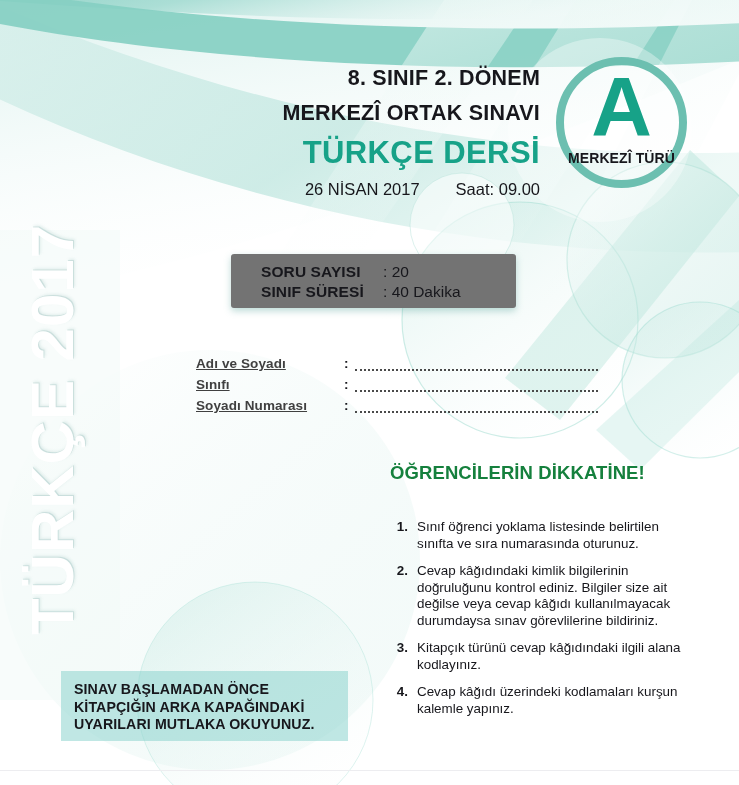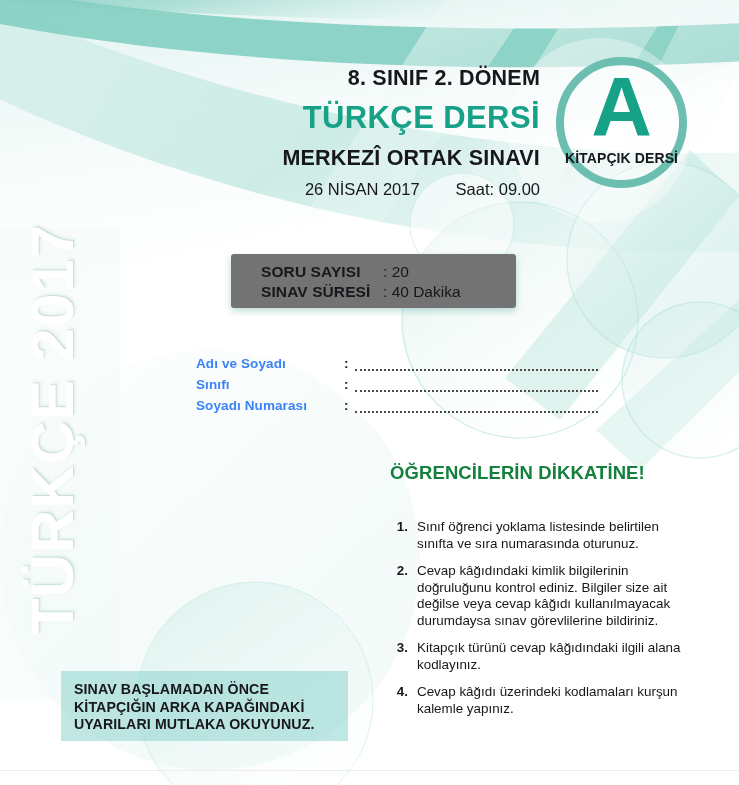--- a/index.html
+++ b/index.html
@@ -157,22 +157,23 @@
   }
   .field-row {
     position: relative;
     height: 21px;
     font-size: 13.5px;
   }
   .field-label {
     position: absolute;
     left: 0; top: 0;
     font-weight: bold;
-    color: #3b82f6;
-    letter-spacing: .1px;
+    color: #404040;
+    letter-spacing: .1px;
+    text-decoration: underline;
   }
   .field-colon {
     position: absolute;
     left: 148px; top: 0;
     font-weight: bold;
     color: #17171c;
   }
   .field-dots {
     position: absolute;
     left: 159px;
@@ -313,39 +314,39 @@
       <circle cx="255" cy="700" r="118" fill="none" stroke="#9edcd1" stroke-width="1" opacity="0.35"></circle>
 
       <path d="M0,230 L120,230 L120,700 L0,700 Z" fill="#f2faf8" opacity="0.5"></path>
     </g>
   </svg>
 
   <div id="watermark">TÜRKÇE 2017</div>
 
   <div id="header">
     <div id="line-grade">8. SINIF 2. DÖNEM</div>
+    <div id="line-exam">MERKEZÎ ORTAK SINAVI</div>
     <div id="line-course">TÜRKÇE DERSİ</div>
-    <div id="line-exam">MERKEZÎ ORTAK SINAVI</div>
     <div id="line-datetime">
       <span class="date">26 NİSAN 2017</span><span class="time">Saat: 09.00</span>
     </div>
   </div>
 
   <div id="booklet">
     <div id="booklet-ring"></div>
     <div id="booklet-letter">A</div>
-    <div id="booklet-label">KİTAPÇIK DERSİ</div>
+    <div id="booklet-label">MERKEZÎ TÜRÜ</div>
   </div>
 
   <div id="exam-card">
     <div class="exam-row" id="exam-row-0">
       <span class="lbl">SORU SAYISI</span><span class="val"><span>:</span>&nbsp;<span>20</span></span>
     </div>
     <div class="exam-row" id="exam-row-1">
-      <span class="lbl">SINAV SÜRESİ</span><span class="val"><span>:</span>&nbsp;<span>40 Dakika</span></span>
+      <span class="lbl">SINIF SÜRESİ</span><span class="val"><span>:</span>&nbsp;<span>40 Dakika</span></span>
     </div>
   </div>
 
   <div id="fields">
     <div class="field-row">
       <span class="field-label">Adı ve Soyadı</span>
       <span class="field-colon">:</span>
       <span class="field-dots"></span>
     </div>
     <div class="field-row">

